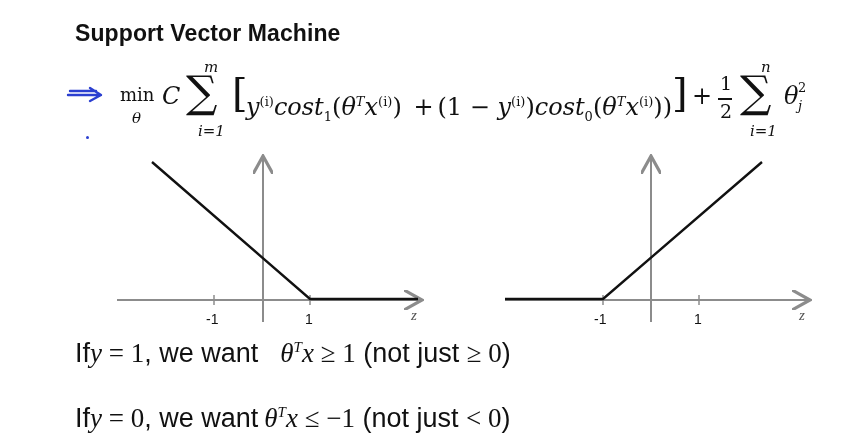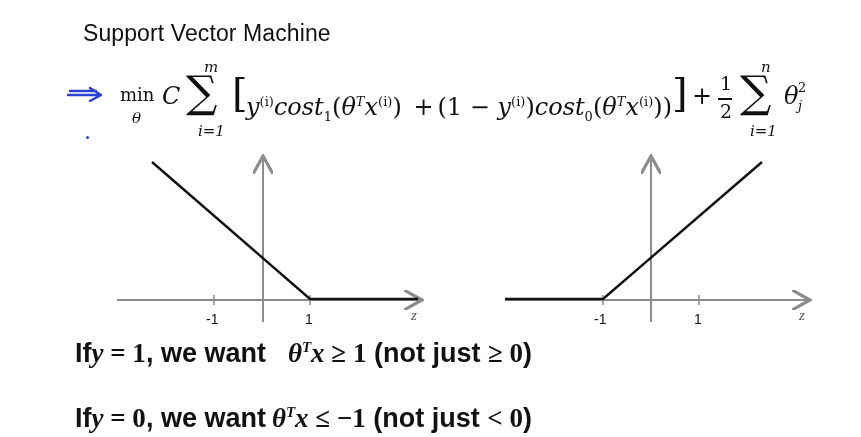--- a/index.html
+++ b/index.html
@@ -1,24 +1,24 @@
 <!DOCTYPE html>
 <html><head>
 <meta charset="utf-8">
 <style>
   html, body { margin:0; padding:0; background:#ffffff; }
   body { width:861px; height:437px; position:relative; overflow:hidden; color:#111; }
-  .title { position:absolute; left:75px; top:20px; font-family:"Liberation Sans", sans-serif; font-weight:normal; font-size:23px; color:#111; letter-spacing:0.1px;margin-left:8px; }
+  .title { position:absolute; left:75px; top:20px; font-family:"Liberation Sans", sans-serif; font-weight:bold; font-size:23px; color:#111; letter-spacing:0.1px; }
   .math { font-family:"DejaVu Serif", "Liberation Serif", serif; }
   .it { font-style:italic; }
   .abs { position:absolute; white-space:nowrap; }
   .arrow { position:absolute; left:66px; top:82px; }
   .dot { position:absolute; left:86px; top:136px; width:3px; height:3px; border-radius:50%; background:#2b3fd0; }
   .formula { position:absolute; left:120px; top:60px; height:80px; }
-  .cond { position:absolute; left:75px; font-family:"Liberation Sans", sans-serif; font-size:27px; color:#111; white-space:nowrap;font-weight:bold; }
+  .cond { position:absolute; left:75px; font-family:"Liberation Sans", sans-serif; font-size:27px; color:#111; white-space:nowrap; }
   .cond .m { font-family:"Liberation Serif", serif; }
   .cond .mi { font-family:"Liberation Serif", serif; font-style:italic; }
   svg text { font-family:"Liberation Sans", sans-serif; }
 </style>
 </head>
 <body>
 
 <div class="title">Support Vector Machine</div>
 
 <svg class="arrow" width="40" height="22" viewBox="0 0 40 22">

